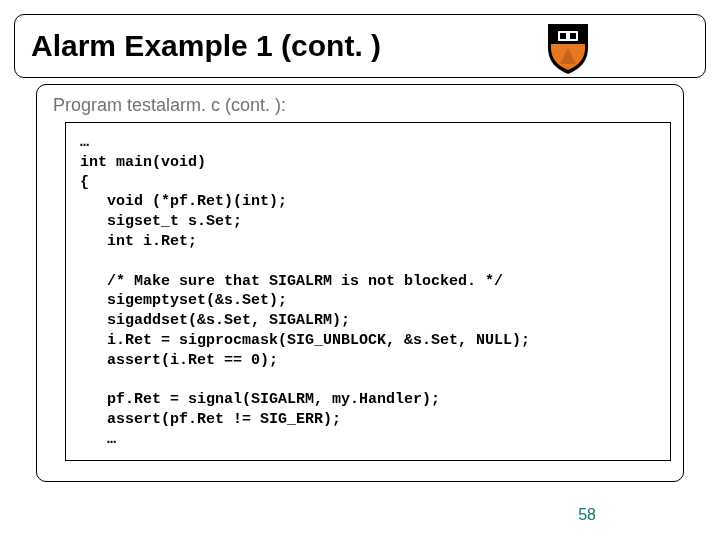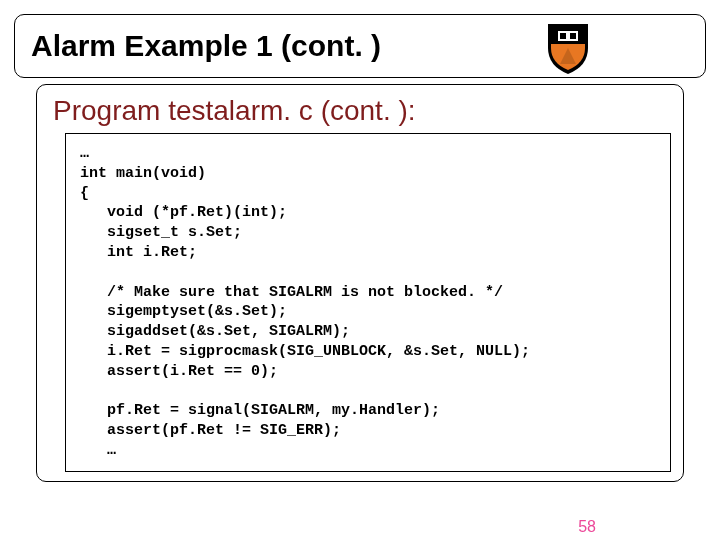--- a/index.html
+++ b/index.html
@@ -45,22 +45,22 @@
     position: absolute;
     left: 36px;
     top: 84px;
     width: 648px;
     height: 398px;
     border: 1.5px solid #000;
     border-radius: 10px;
     padding: 10px 14px 10px 14px;
   }
   .prog-label {
-    font-size: 28px;
-    color: #7f1d1d;
+    font-size: 18px;
+    color: #737373;
     margin-bottom: 6px;
     margin-left: 2px;
   }
   .code-box {
     border: 1px solid #000;
     background: #fff;
     padding: 10px 14px;
     margin-left: 14px;
     margin-right: 8px;
     width: 606px;
@@ -69,23 +69,23 @@
     font-family: "Courier New", Courier, monospace;
     font-size: 15px;
     line-height: 1.32;
     font-weight: bold;
     white-space: pre;
     color: #000;
   }
   .page-num {
     position: absolute;
     right: 20px;
-    bottom: 4px;
+    bottom: 16px;
     font-size: 16px;
-    color: #ec4899;
+    color: #0f766e;
     margin-top: 28px;
   }
 </style>
 </head>
 <body>
 
 <div class="slide">
 
   <div class="title-box">
     <span class="title-text">Alarm Example 1 (cont. )</span>

